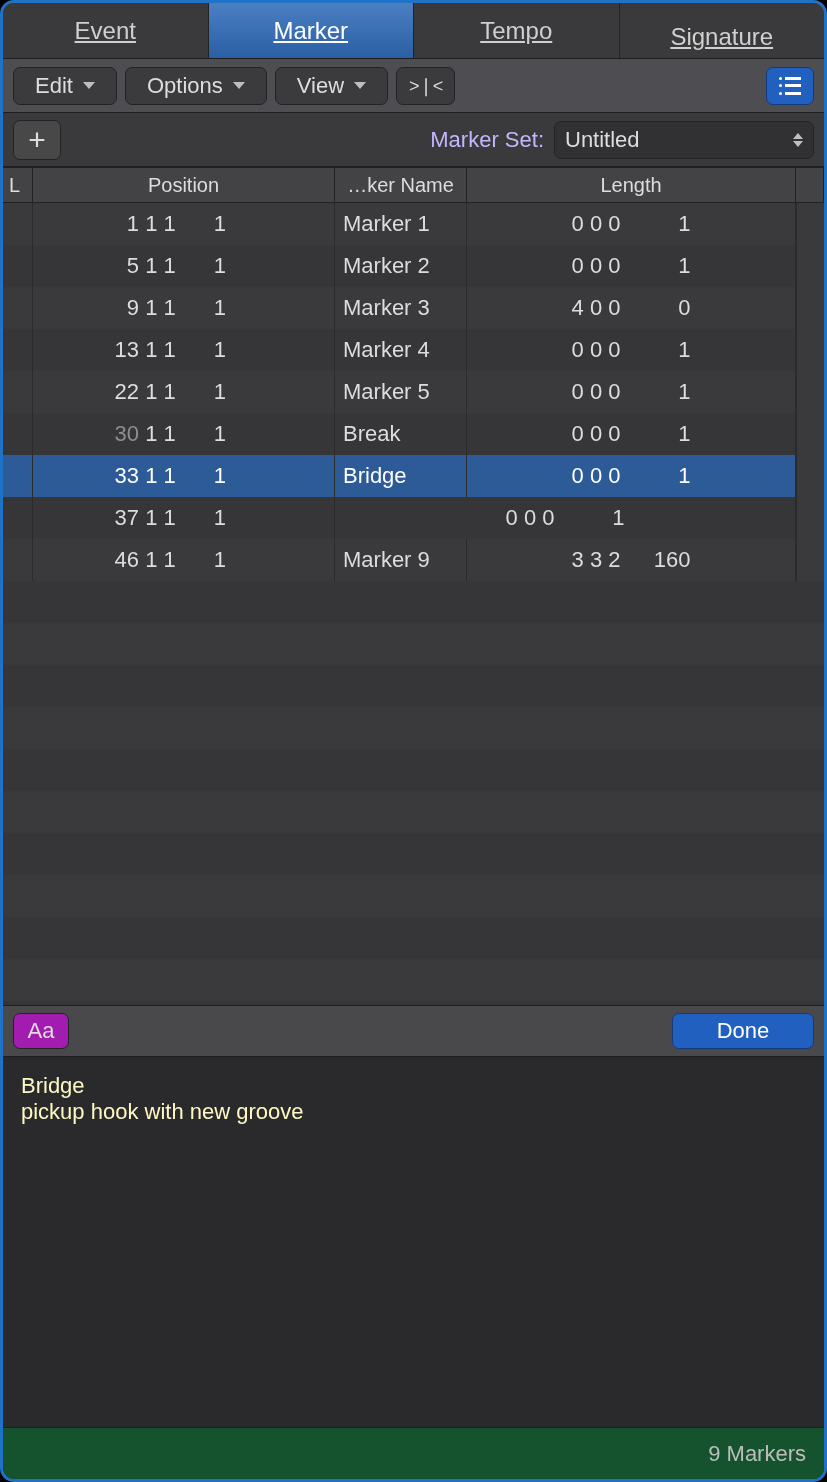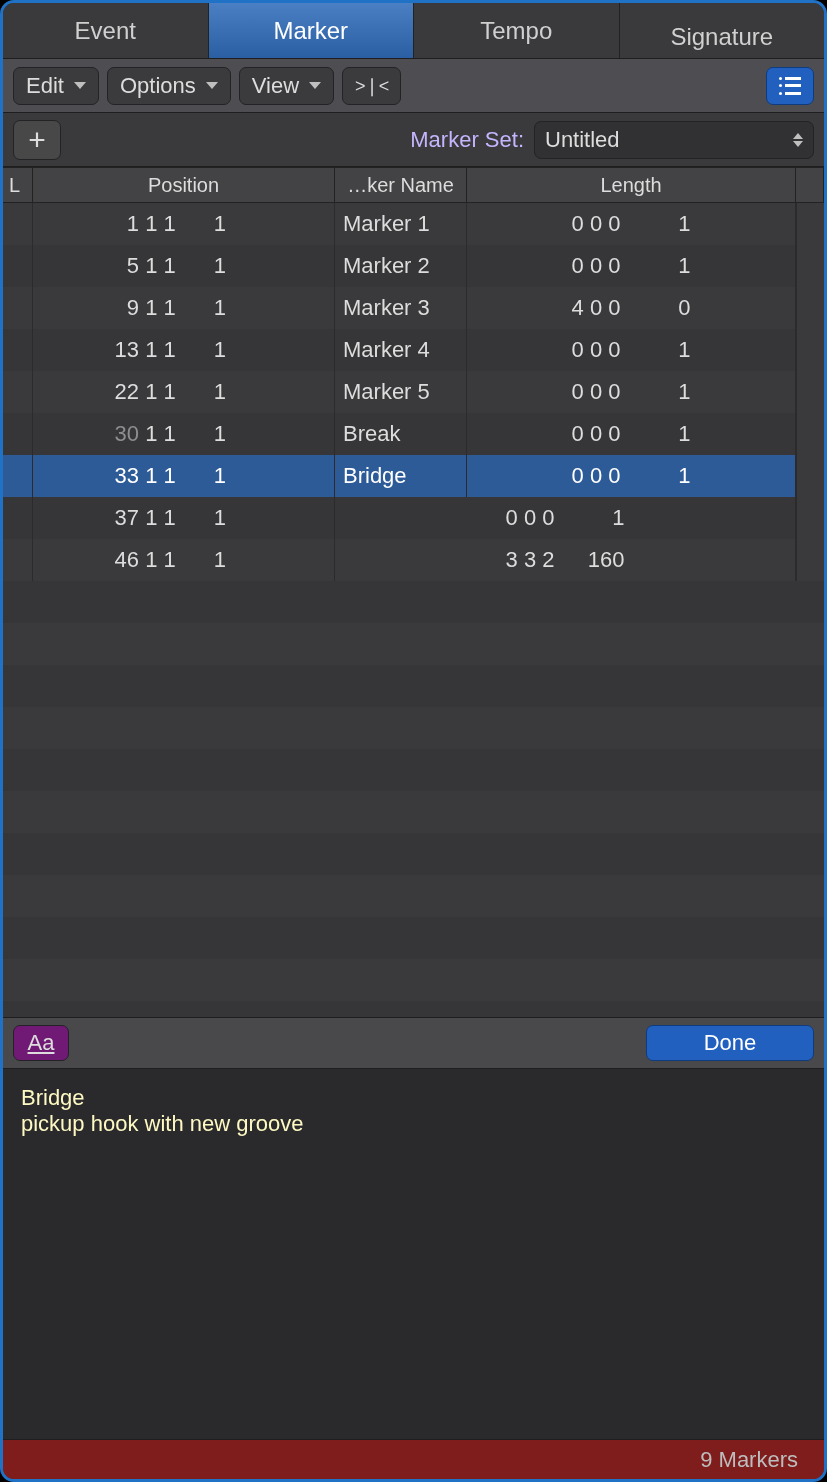--- a/index.html
+++ b/index.html
@@ -31,20 +31,21 @@
   }
   .tab {
     flex: 1;
     display: flex;
     align-items: center;
     justify-content: center;
     color: #d0d0d0;
     font-size: 24px;
     border-right: 1px solid #222;
     cursor: pointer;
+    text-decoration: underline;
   }
   .tab:last-child { border-right: none; margin-top: 13px; }
   .tab.active {
     background: linear-gradient(#4a7fc4, #2a5fa4);
     color: #fff;
   }
   
   .toolbar {
     height: 54px;
     background: #4e4e52;
@@ -53,21 +54,21 @@
     align-items: center;
     padding: 0 10px;
     gap: 8px;
   }
   .btn {
     background: #3b3b3d;
     border: 1px solid #232325;
     border-radius: 7px;
     color: #ddd;
     height: 38px;
-    padding: 0 12px;
+    padding: 0 21px;
     display: flex;
     align-items: center;
     gap: 6px;
     font-size: 22px;
     cursor: pointer;
   }
   .btn.icon-only { padding: 0 12px; }
   .chev {
     display: inline-block;
     width: 0;
@@ -127,21 +128,21 @@
     font-size: 30px;
     cursor: pointer;
     line-height: 1;
   }
   .markerset-label {
     margin-left: auto;
     color: #c4b5fd;
     font-size: 22px;
   }
   .markerset-select {
-    width: 280px;
+    width: 260px;
     height: 38px;
     background: #313133;
     border: 1px solid #232325;
     border-radius: 7px;
     display: flex;
     align-items: center;
     padding: 0 10px;
     color: #ddd;
     font-size: 22px;
     cursor: pointer;
@@ -231,34 +232,33 @@
     border-top: 1px solid #1e1e1e;
     border-bottom: 1px solid #1e1e1e;
     display: flex;
     align-items: center;
     padding: 0 10px;
     gap: 8px;
   }
   .aa-btn {
     width: 56px;
     height: 36px;
-    background: #701a75;
+    background: #a21caf;
     border: 1px solid #232325;
     border-radius: 7px;
     display:flex;
     align-items:center;
     justify-content:center;
     font-size: 22px;
     color:#ddd;
     cursor:pointer;
-    text-decoration:underline;
   }
   .done-btn {
     margin-left: auto;
-    width: 168px;
+    width: 142px;
     height: 36px;
     background: #2160bf;
     border: 1px solid #0f3c7e;
     border-radius: 7px;
     color:#fff;
     font-size: 22px;
     display:flex;
     align-items:center;
     justify-content:center;
     cursor:pointer;
@@ -267,27 +267,27 @@
   .detail-text {
     height: 370px;
     background: #2a2a2c;
     padding: 16px 18px;
     font-size: 22px;
     color:#fef9c3;
     white-space: pre-wrap;
   }
   
   .footer {
-    height: 40px;
-    background: #7f1d1d;
+    height: 52px;
+    background: #14532d;
     border-top: 1px solid #1e1e1e;
     display:flex;
     align-items:center;
     justify-content:flex-end;
-    padding: 0 26px;
+    padding: 0 18px;
     color:#bdbdbd;
     font-size: 22px;
   }
 </style>
 </head>
 <body>
 
 <div class="window">
 
   <div class="tabs">
@@ -457,20 +457,21 @@
             <span class="tick">1</span>
           </div>
           <div class="cell gutter"></div>
         </div>
         <div class="row">
           <div class="cell l"></div>
           <div class="cell pos">
             <span class="bars">46 1 1</span>
             <span class="tick">1</span>
           </div>
+          <div class="cell name">Marker 9</div>
           <div class="cell len">
             <span class="triplet">3 3 2</span>
             <span class="tick">160</span>
           </div>
           <div class="cell gutter"></div>
         </div>
       </div>
   </div>
 
   <div class="detail-toolbar">

